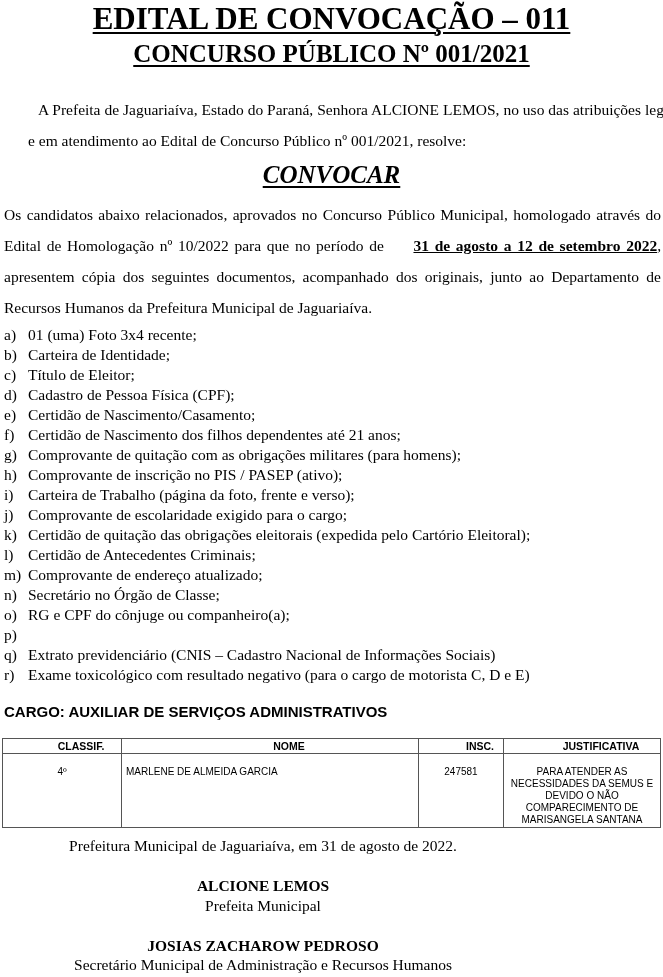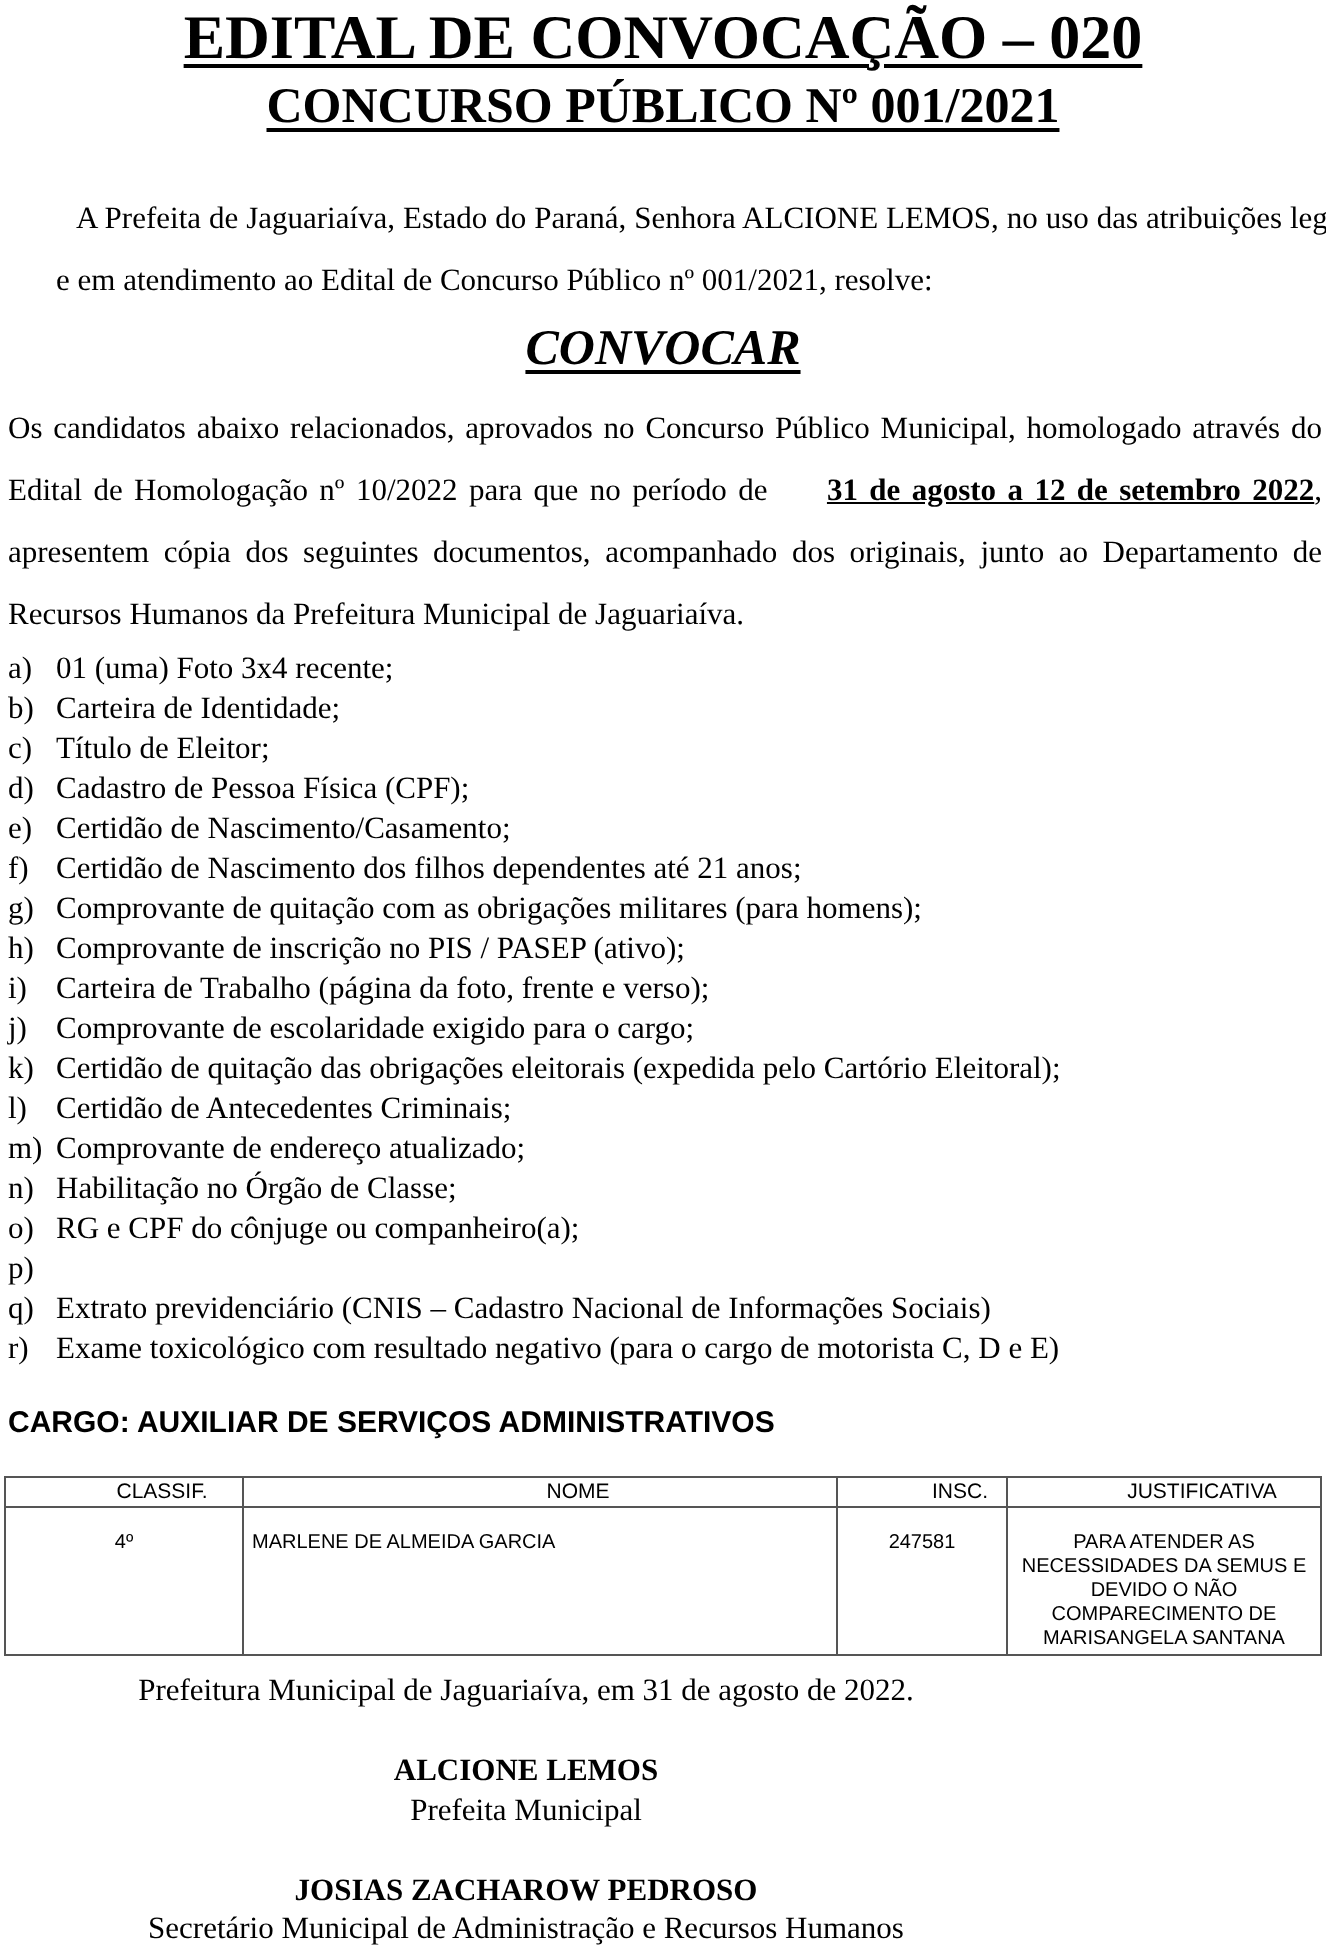--- a/index.html
+++ b/index.html
@@ -11,37 +11,37 @@
     #intro { top: 94px; text-indent: 10px; margin-left: 24px; }
     #convocar { position: absolute; top: 157px; left: 0; width: 663px; text-align: center; font-size: 25px; font-weight: bold; text-decoration: underline; text-decoration-thickness: 2px; text-underline-offset: 3px; line-height: 36px; font-style: italic; }
     #body-para { top: 199px; }
     .bold-u { font-weight: bold; text-decoration: underline; margin-left: 24px; }
     #doclist { position: absolute; top: 325px; left: 4px; width: 657px; margin: 0; padding: 0; list-style: none; font-size: 15.5px; line-height: 20px; }
     #doclist li { display: flex; }
     #doclist .mark { width: 24px; flex: 0 0 24px; }
     #cargo { position: absolute; top: 703px; left: 4px; font-family: "Liberation Sans", sans-serif; font-weight: bold; font-size: 15px; }
     table#conv { position: absolute; top: 738px; left: 2px; width: 659px; border-collapse: collapse; font-family: "Liberation Sans", sans-serif; font-size: 10px; }
     table#conv th, table#conv td { border: 1px solid #555; padding: 1px 4px; vertical-align: top; }
-    table#conv th { font-weight: normal; font-size: 10.5px; text-align: center; height: 12px; padding-left: 42px; }
+    table#conv th { font-weight: bold; font-size: 10.5px; text-align: center; height: 12px; padding-left: 42px; }
     table#conv td { height: 52px; padding-top: 12px; line-height: 12px; }
     .c-classif { width: 72px; text-align: center; }
     .c-nome { width: 250px; text-align: left; }
     .c-insc { width: 38px; text-align: center; }
     .c-just { text-align: center; }
     .center-line { position: absolute; left: 0; width: 526px; text-align: center; font-size: 15.5px; line-height: 20px; }
     #place-date { top: 836px; }
     #sig1-name { top: 876px; font-weight: bold; }
     #sig1-role { top: 896px; }
     #sig2-name { top: 936px; font-weight: bold; }
     #sig2-role { top: 955px; }
   </style>
 </head>
 <body>
 
-<div id="t1" class="title">EDITAL DE CONVOCAÇÃO – 020</div>
+<div id="t1" class="title">EDITAL DE CONVOCAÇÃO – 011</div>
 <div id="t2" class="title">CONCURSO PÚBLICO Nº 001/2021</div>
 
 <div id="intro" class="para">A Prefeita de Jaguariaíva, Estado do Paraná, Senhora ALCIONE LEMOS, no uso das atribuições legais, e em atendimento ao Edital de Concurso Público nº 001/2021, resolve:</div>
 
 <div id="convocar">CONVOCAR</div>
 
 <div id="body-para" class="para"><span>Os candidatos abaixo relacionados, aprovados no Concurso Público Municipal, homologado através do Edital de Homologação nº 10/2022 para que no período de </span><span class="bold-u">31 de agosto a 12 de setembro 2022</span><span>, apresentem cópia dos seguintes documentos, acompanhado dos originais, junto ao Departamento de Recursos Humanos da Prefeitura Municipal de Jaguariaíva.</span></div>
 
 <ul id="doclist">
     <li>
@@ -91,21 +91,21 @@
     <li>
       <span class="mark">l)</span>
       <span>Certidão de Antecedentes Criminais;</span>
     </li>
     <li>
       <span class="mark">m)</span>
       <span>Comprovante de endereço atualizado;</span>
     </li>
     <li>
       <span class="mark">n)</span>
-      <span>Habilitação no Órgão de Classe;</span>
+      <span>Secretário no Órgão de Classe;</span>
     </li>
     <li>
       <span class="mark">o)</span>
       <span>RG e CPF do cônjuge ou companheiro(a);</span>
     </li>
     <li>
       <span class="mark">p)</span>
     </li>
     <li>
       <span class="mark">q)</span>

